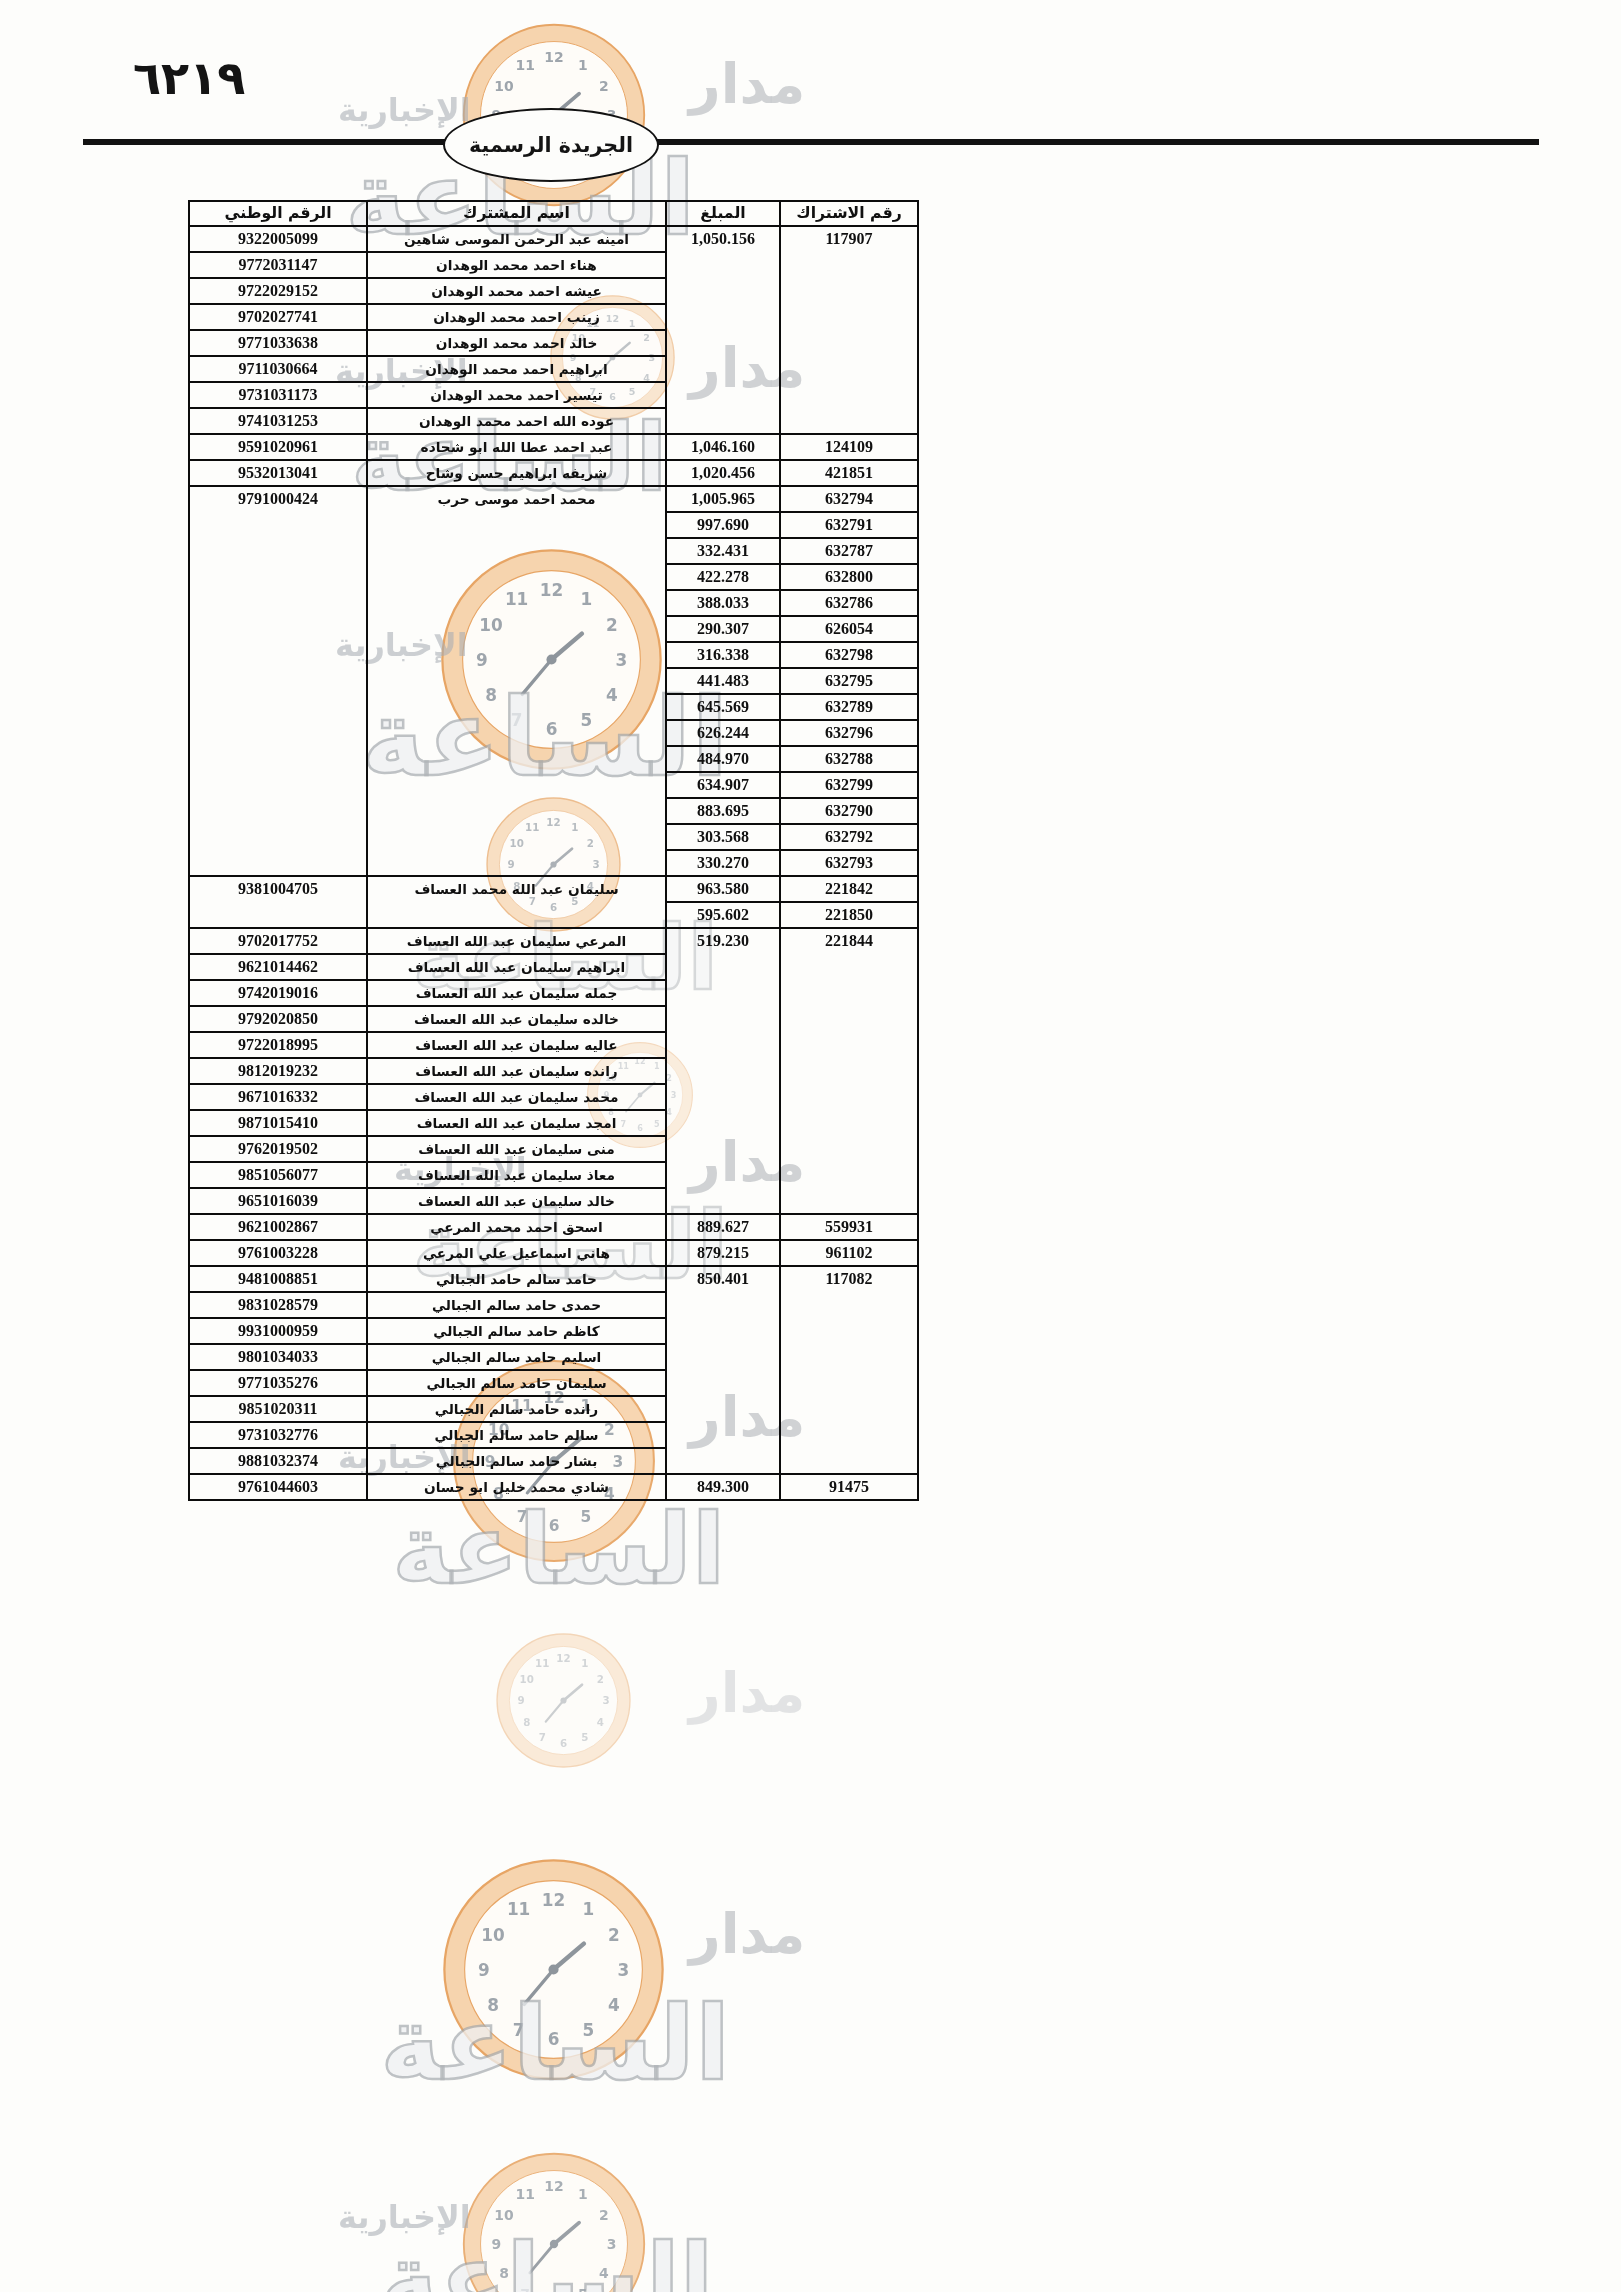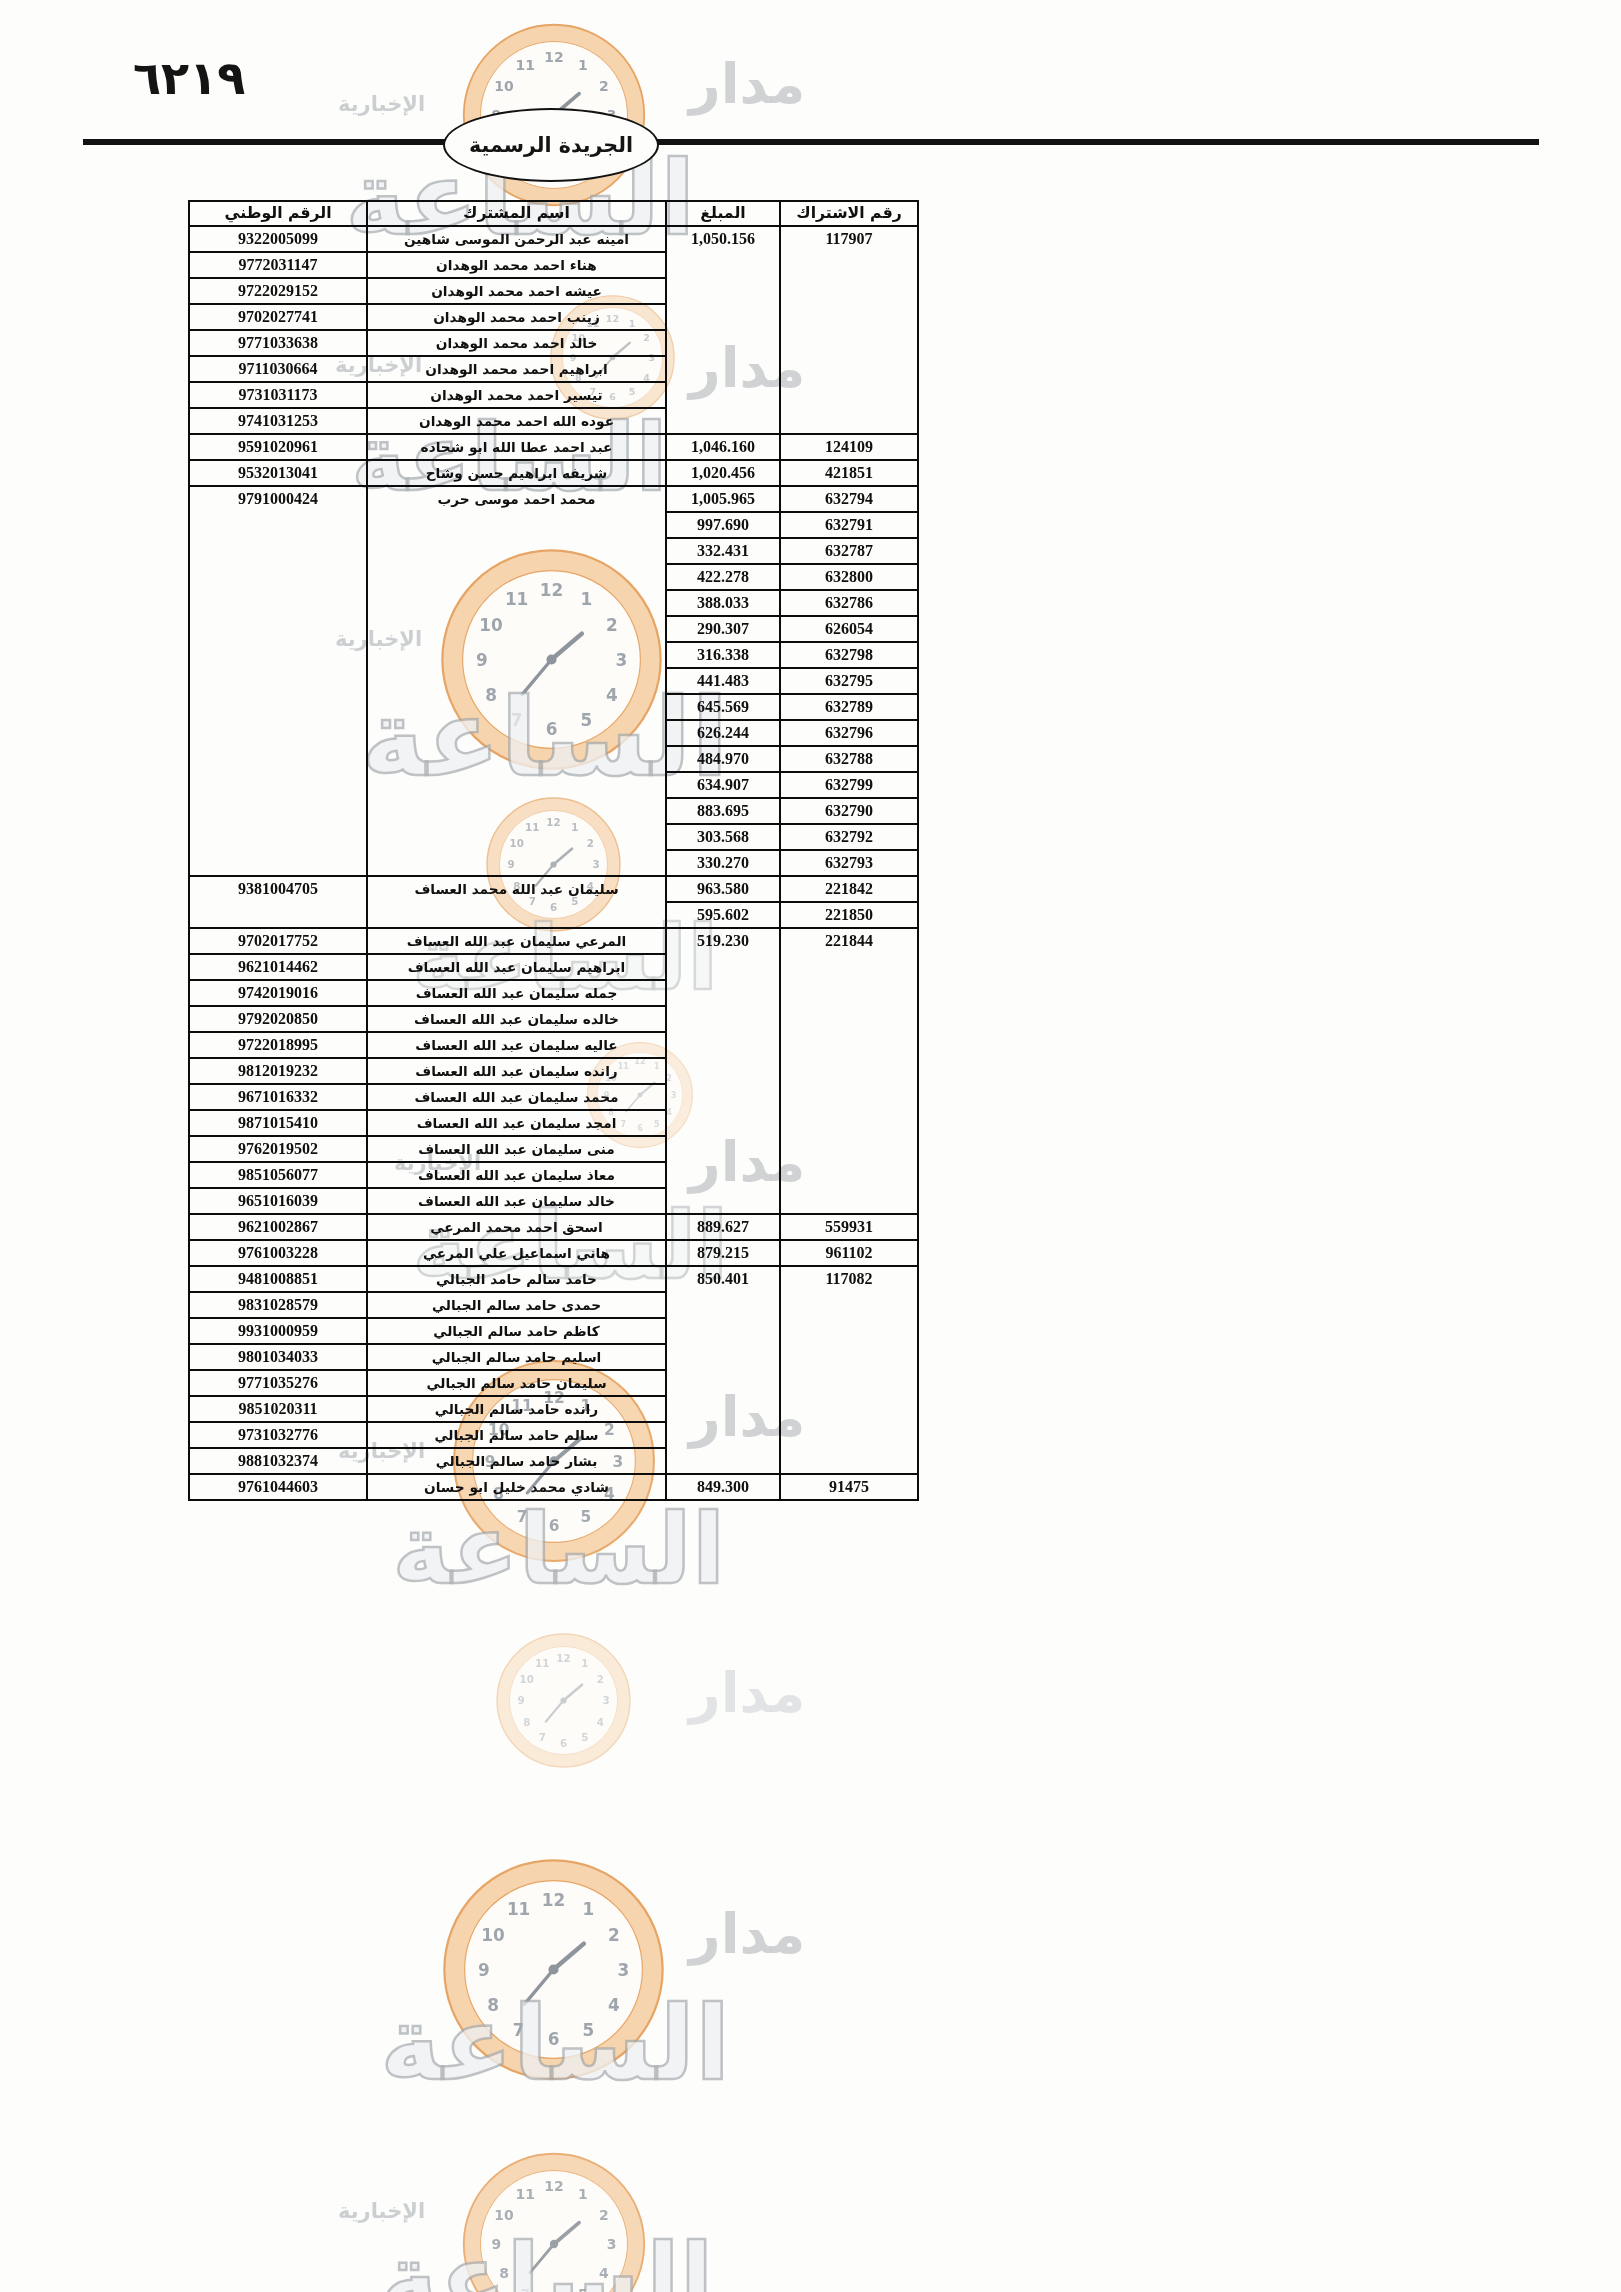--- a/index.html
+++ b/index.html
@@ -15,21 +15,21 @@
     position:absolute; font-weight:bold; white-space:nowrap;
     color:#b2b6bb; direction:rtl; line-height:1; opacity:.6;
   }
   .wm-saah {
     font-size:103px;
     color:rgba(238,240,242,.95);
     -webkit-text-stroke:2.5px rgba(158,163,168,.8);
     opacity:.8;
   }
   .wm-madar { font-size:55px; color:rgba(168,173,179,.9); }
-  .wm-ikh   { font-size:21px; color:rgba(168,173,179,.95); }
+  .wm-ikh   { font-size:32px; color:rgba(168,173,179,.95); }
   .wm-clock { position:absolute; }
   .cknum { font-size:15px; font-weight:bold; fill:#949ca4; font-family:"DejaVu Sans",sans-serif; }
   
   .page-number {
     position:absolute; left:133px; top:51px; z-index:3;
     font-size:46px; font-weight:bold; letter-spacing:11.8px; color:#141414;
   }
   .header-rule {
     position:absolute; left:83px; top:139px; width:1456px; height:5.9px;
     background:#121212; z-index:1;

